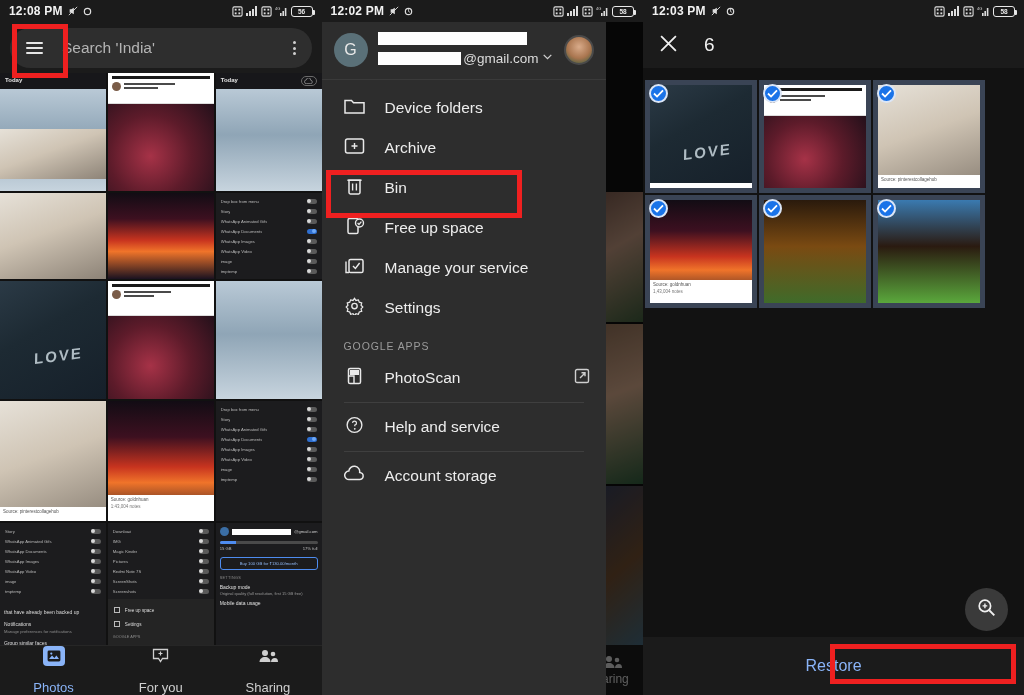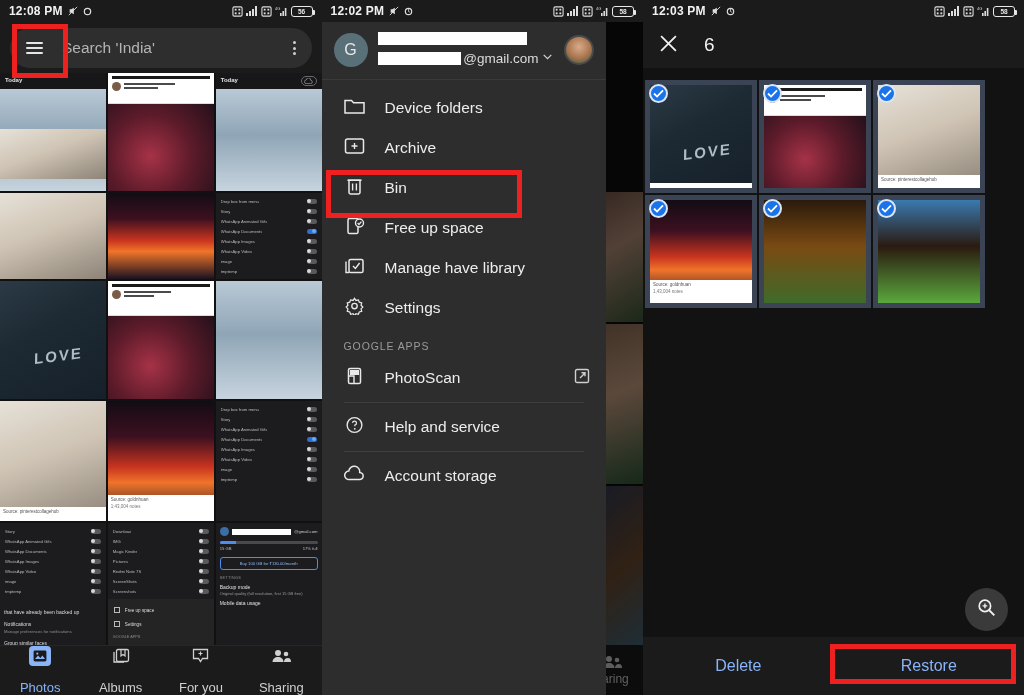--- a/index.html
+++ b/index.html
@@ -649,30 +649,20 @@
             <svg width="14" height="12" viewBox="0 0 14 12">
               <rect x="0.6" y="0.6" width="12.8" height="10.8" rx="1.4" fill="#1b1b1b"></rect>
               <path d="M2 9l3-3.4L7.4 8l2-2.4L12 9z" fill="#8ab4f8"></path>
               <circle cx="4.3" cy="3.6" r="1.1" fill="#8ab4f8"></circle>
             </svg>
           </div>
         <span class="navlbl">Photos</span>
       </div>
       <div class="navitem">
         <div class="navicon">
-            <svg width="18" height="16" viewBox="0 0 18 16">
-              <rect x="4.5" y="1.5" width="12" height="12" rx="1.4" fill="none" stroke="#cfcfcf" stroke-width="1.3"></rect>
-              <path d="M9 2v6l2-1.6L13 8V2" fill="none" stroke="#cfcfcf" stroke-width="1.2"></path>
-              <path d="M2 4v10h10" fill="none" stroke="#cfcfcf" stroke-width="1.3"></path>
-            </svg>
-          </div>
-        <span class="navlbl">Albums</span>
-      </div>
-      <div class="navitem">
-        <div class="navicon">
             <svg width="17" height="16" viewBox="0 0 17 16">
               <path d="M1.5 1.5h14v9h-5l-2 3-2-3h-5z" fill="none" stroke="#cfcfcf" stroke-width="1.3"></path>
               <path d="M8.5 3.5v4M6.5 5.5h4" stroke="#cfcfcf" stroke-width="1.2"></path>
             </svg>
           </div>
         <span class="navlbl">For you</span>
       </div>
       <div class="navitem">
         <div class="navicon">
             <svg width="20" height="14" viewBox="0 0 20 14">
@@ -811,21 +801,21 @@
                 <path d="M13.6 6l1.4 1.5 2.4-2.8" fill="none" stroke="#e9e9e9" stroke-width="1.3"></path>
               </svg></span>
           <span class="mi-lbl">Free up space</span>
         </div>
         <div class="mi">
           <span><svg width="21" height="18" viewBox="0 0 21 18">
                 <rect x="5" y="2.5" width="14" height="13" rx="1.6" fill="none" stroke="#e9e9e9" stroke-width="1.5"></rect>
                 <path d="M2 4.5v11h3" fill="none" stroke="#e9e9e9" stroke-width="1.4"></path>
                 <path d="M9 9l2.4 2.4L15.6 6" fill="none" stroke="#e9e9e9" stroke-width="1.4"></path>
               </svg></span>
-          <span class="mi-lbl">Manage have library</span>
+          <span class="mi-lbl">Manage your service</span>
         </div>
         <div class="mi">
           <span><svg width="21" height="18" viewBox="0 0 21 20">
                 <circle cx="10.5" cy="10" r="3" fill="none" stroke="#e9e9e9" stroke-width="1.5"></circle>
                 <path d="M10.5 1.5l1.6 2.3 2.7-.6 1 2.6 2.7.7-.7 2.7 1.9 2-1.9 2 .7 2.7-2.7.7-1 2.6-2.7-.6-1.6 2.3-1.6-2.3-2.7.6-1-2.6-2.7-.7.7-2.7-1.9-2 1.9-2-.7-2.7 2.7-.7 1-2.6 2.7.6z" fill="none" stroke="#e9e9e9" stroke-width="1.4"></path>
               </svg></span>
           <span class="mi-lbl">Settings</span>
         </div>
 
         <div class="sec-lbl">GOOGLE APPS</div>
@@ -1006,18 +996,17 @@
 
     <div class="fab-zoom">
       <span><svg width="19" height="19" viewBox="0 0 18 18">
             <circle cx="7.5" cy="7.5" r="5.4" fill="none" stroke="#f0f0f0" stroke-width="1.6"></circle>
             <path d="M11.6 11.6L16.4 16.4" stroke="#f0f0f0" stroke-width="1.8"></path>
             <path d="M5.3 7.5h4.4M7.5 5.3v4.4" stroke="#f0f0f0" stroke-width="1.3"></path>
           </svg></span>
     </div>
 
     <div class="bin-bottom">
-      <span class="bin-btn">Delete</span>
       <span class="bin-btn">Restore</span>
     </div>
     <div class="redbox" id="hl-restore"></div>
   </div>
 </div>
 
 </body></html>

